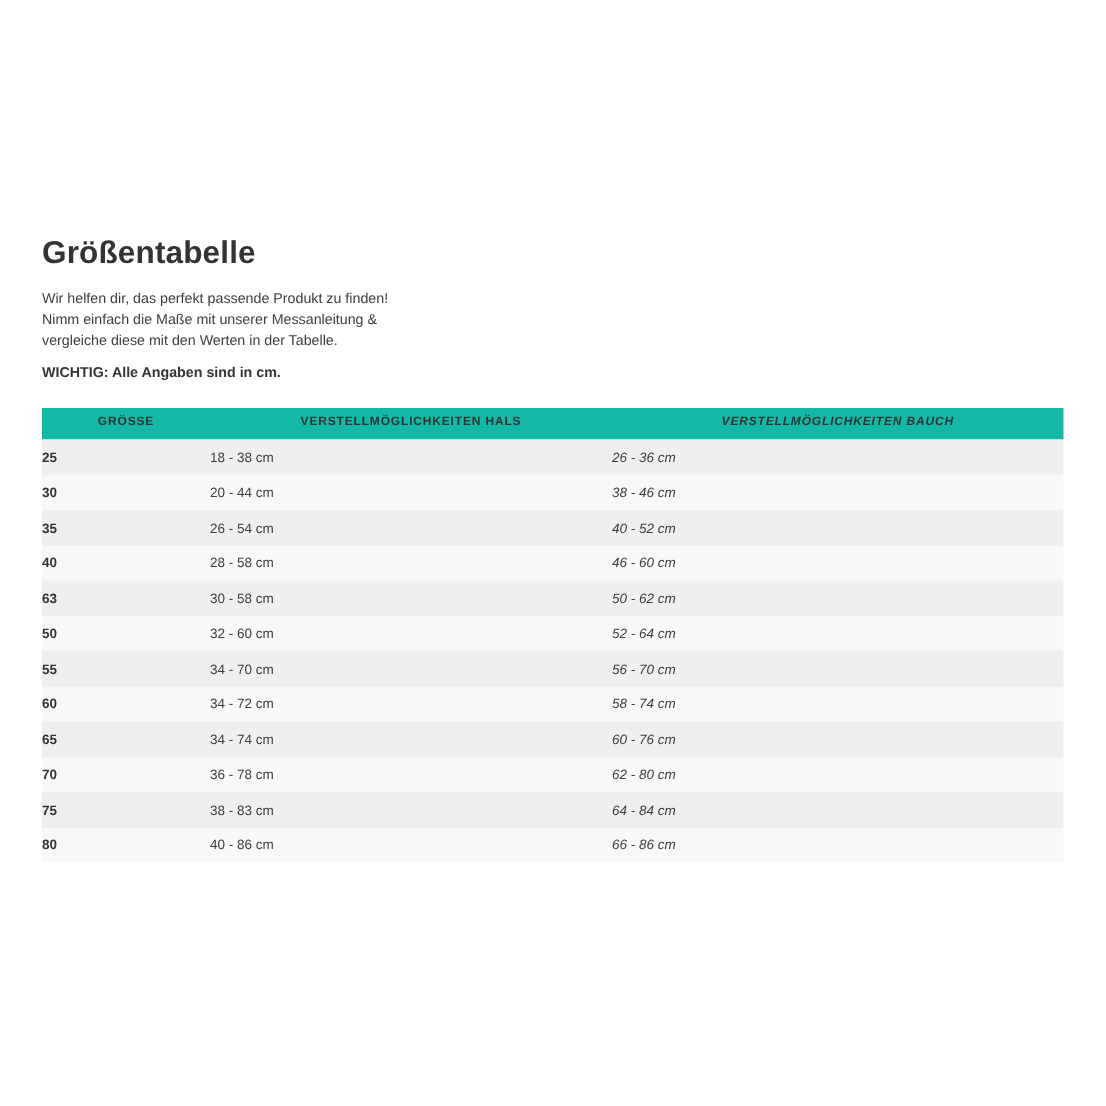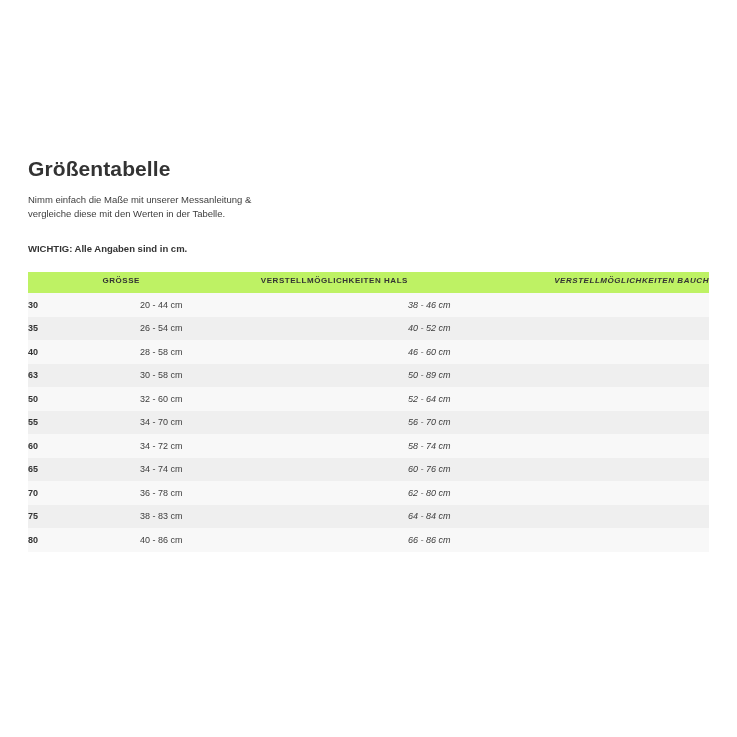--- a/index.html
+++ b/index.html
@@ -51,27 +51,27 @@
   }
   table.sizes {
     position: absolute;
     left: 28px;
     top: 272px;
     width: 681px;
     border-collapse: collapse;
     table-layout: fixed;
   }
   table.sizes th {
-    text-align: right;
+    text-align: center;
     font-size: 8px;
     font-weight: bold;
     letter-spacing: 0.55px;
     color: #333333;
     padding: 4px 0 8px 0;
-    background: #bef264;
+    background: #14b8a6;
     text-transform: uppercase;
   }
   table.sizes td {
     font-size: 9px;
     color: #3d3d3d;
     height: 23.5px;
     padding: 0;
     vertical-align: middle;
   }
   table.sizes td.sz {
@@ -92,59 +92,65 @@
   th.h3, td.cell3 { padding-left: 2px; font-style: italic; }
 </style>
 </head>
 <body>
 
 <div class="page">
 
   <h1 class="title">Größentabelle</h1>
 
   <div class="intro">
+    <div>Wir helfen dir, das perfekt passende Produkt zu finden!</div>
     <div>Nimm einfach die Maße mit unserer Messanleitung &amp;</div>
     <div>vergleiche diese mit den Werten in der Tabelle.</div>
   </div>
 
   <div class="important">WICHTIG: Alle Angaben sind in cm.</div>
 
   <table class="sizes">
     <colgroup>
       <col class="c1">
       <col class="c2">
       <col class="c3">
     </colgroup>
     <thead>
       <tr>
         <th class="h1">GRÖSSE</th>
         <th class="h2">VERSTELLMÖGLICHKEITEN HALS</th>
         <th class="h3">VERSTELLMÖGLICHKEITEN BAUCH</th>
       </tr>
     </thead>
     <tbody>
+      <tr class="odd">
+        <td class="cell1 sz">25</td>
+        <td class="cell2">18 - 38 cm</td>
+        <td class="cell3">26 - 36 cm</td>
+      </tr>
       <tr class="even">
         <td class="cell1 sz">30</td>
         <td class="cell2">20 - 44 cm</td>
         <td class="cell3">38 - 46 cm</td>
       </tr>
       <tr class="odd">
         <td class="cell1 sz">35</td>
         <td class="cell2">26 - 54 cm</td>
         <td class="cell3">40 - 52 cm</td>
       </tr>
       <tr class="even">
         <td class="cell1 sz">40</td>
         <td class="cell2">28 - 58 cm</td>
         <td class="cell3">46 - 60 cm</td>
       </tr>
       <tr class="odd">
         <td class="cell1 sz">63</td>
         <td class="cell2">30 - 58 cm</td>
-        <td class="cell3">50 - 89 cm</td>
+        <td class="cell3">50 - 62 cm</td>
       </tr>
       <tr class="even">
         <td class="cell1 sz">50</td>
         <td class="cell2">32 - 60 cm</td>
         <td class="cell3">52 - 64 cm</td>
       </tr>
       <tr class="odd">
         <td class="cell1 sz">55</td>
         <td class="cell2">34 - 70 cm</td>
         <td class="cell3">56 - 70 cm</td>

